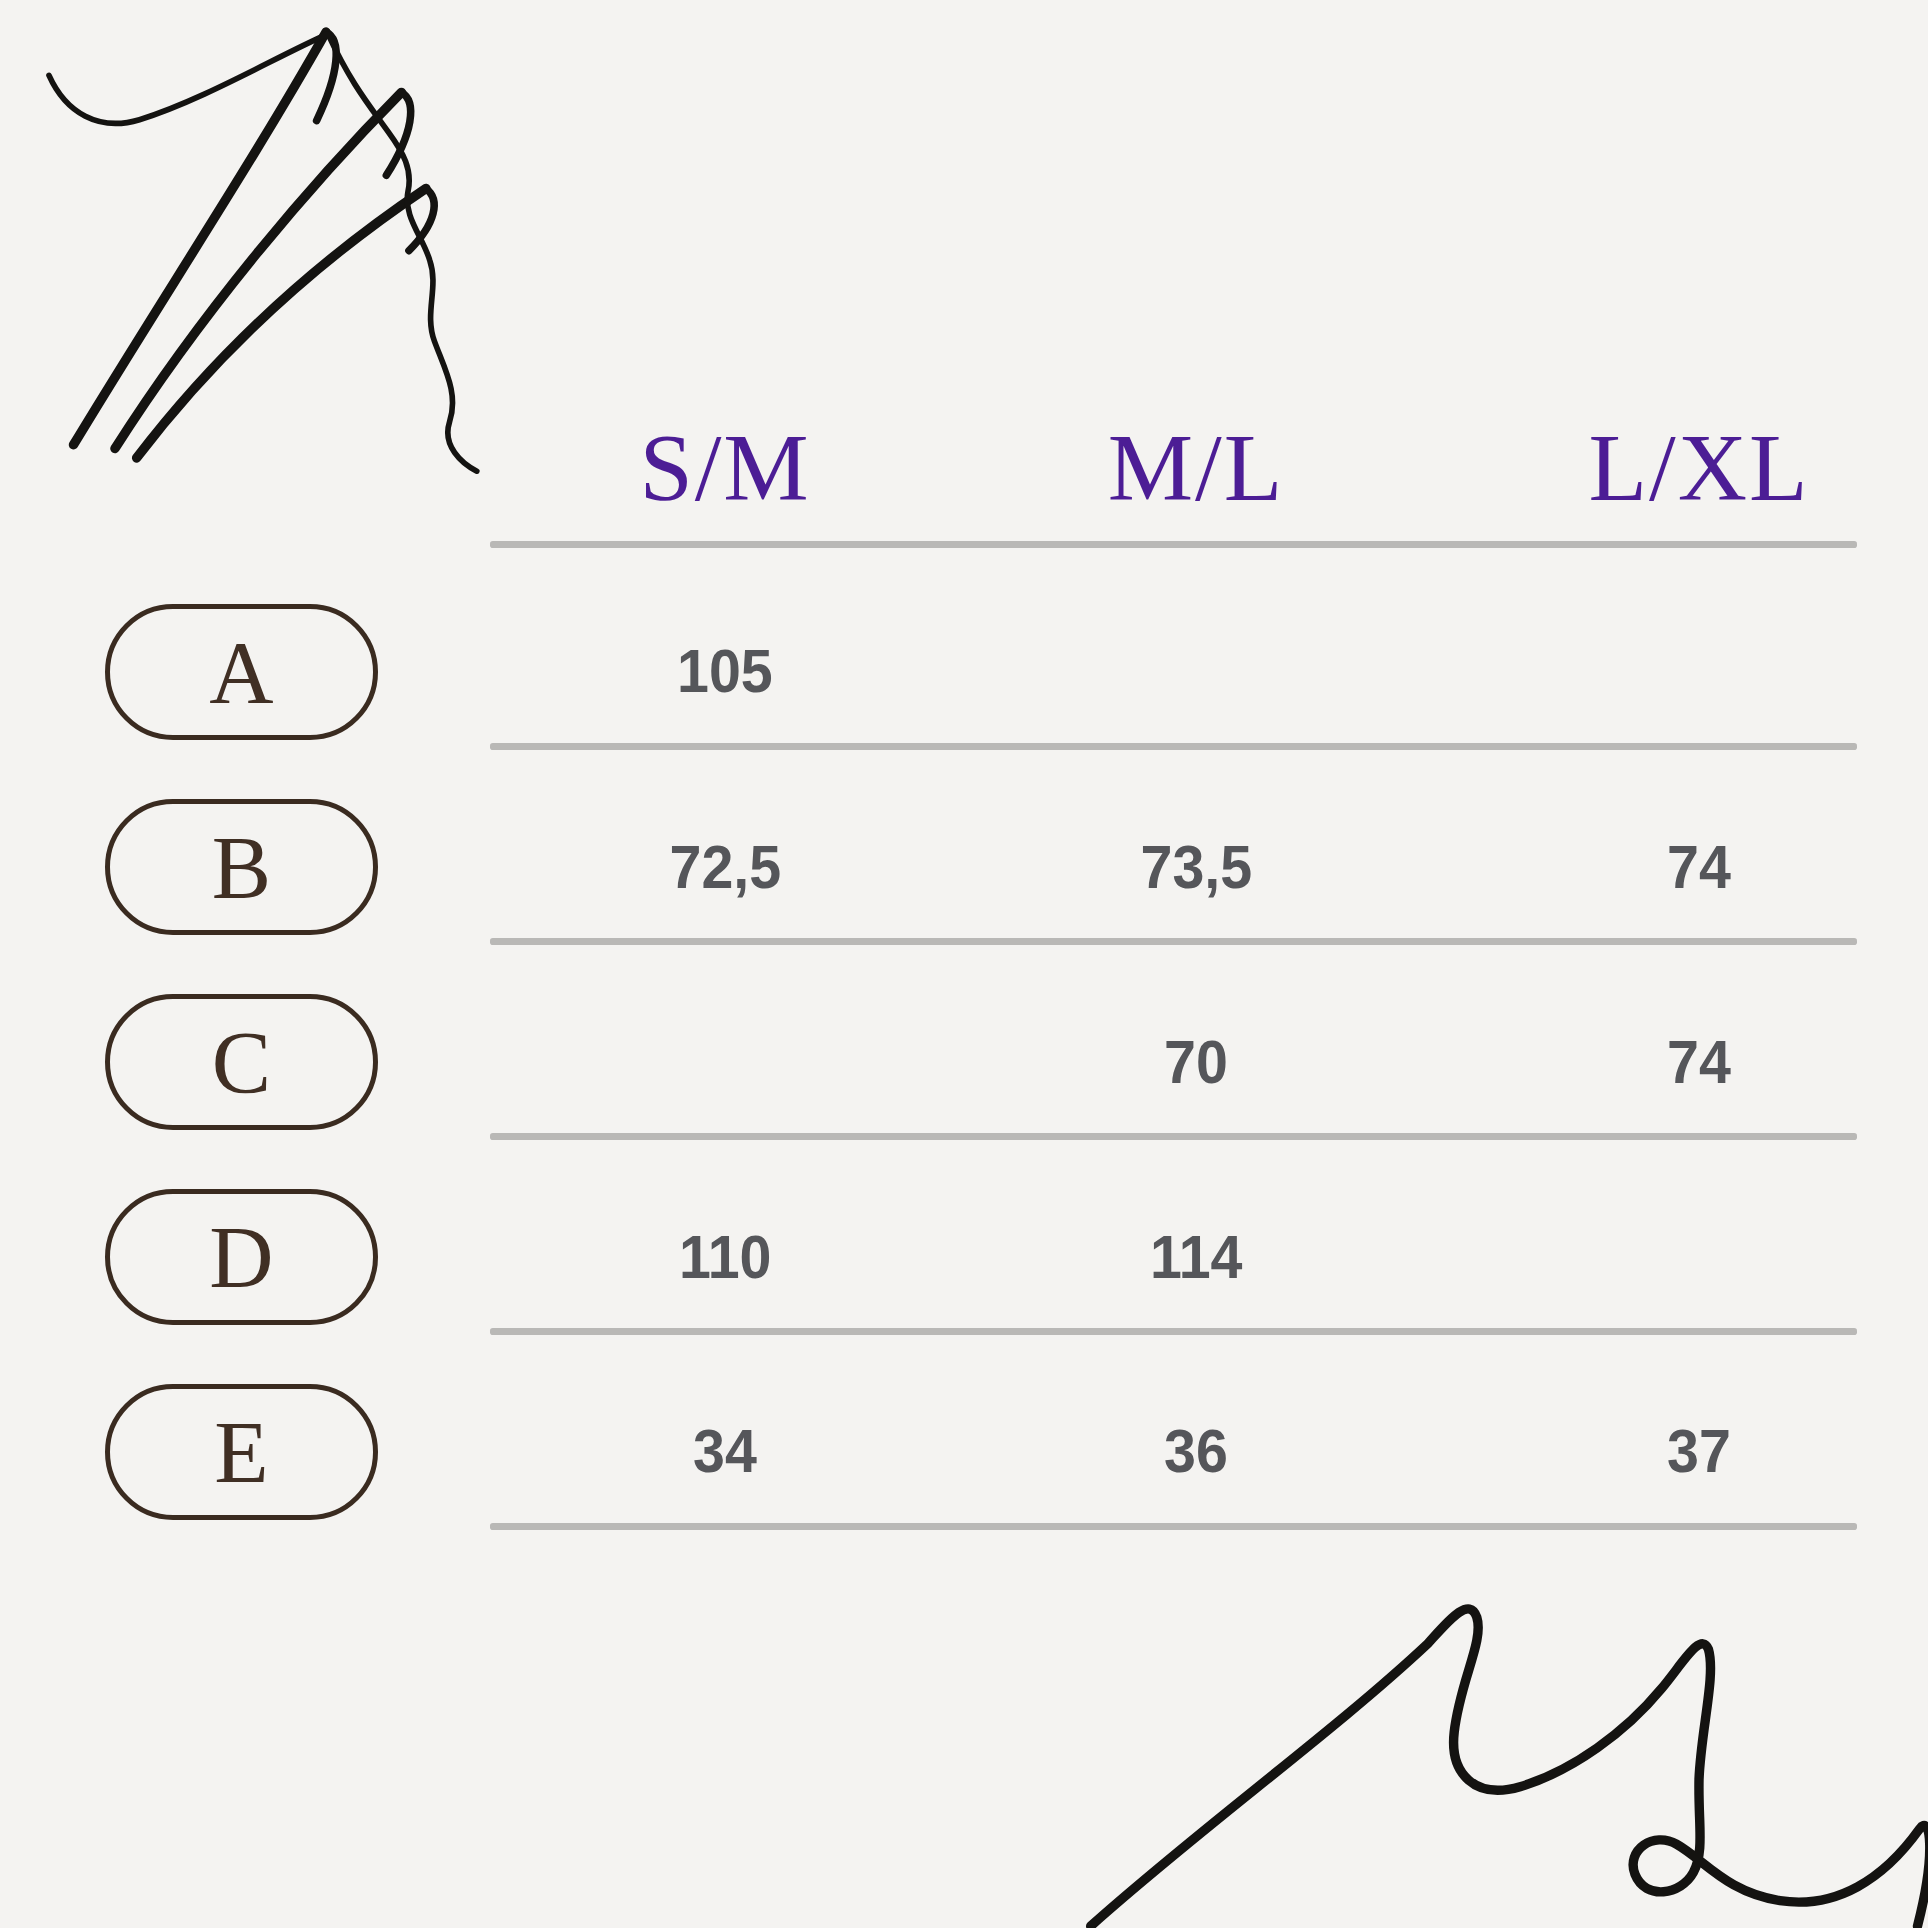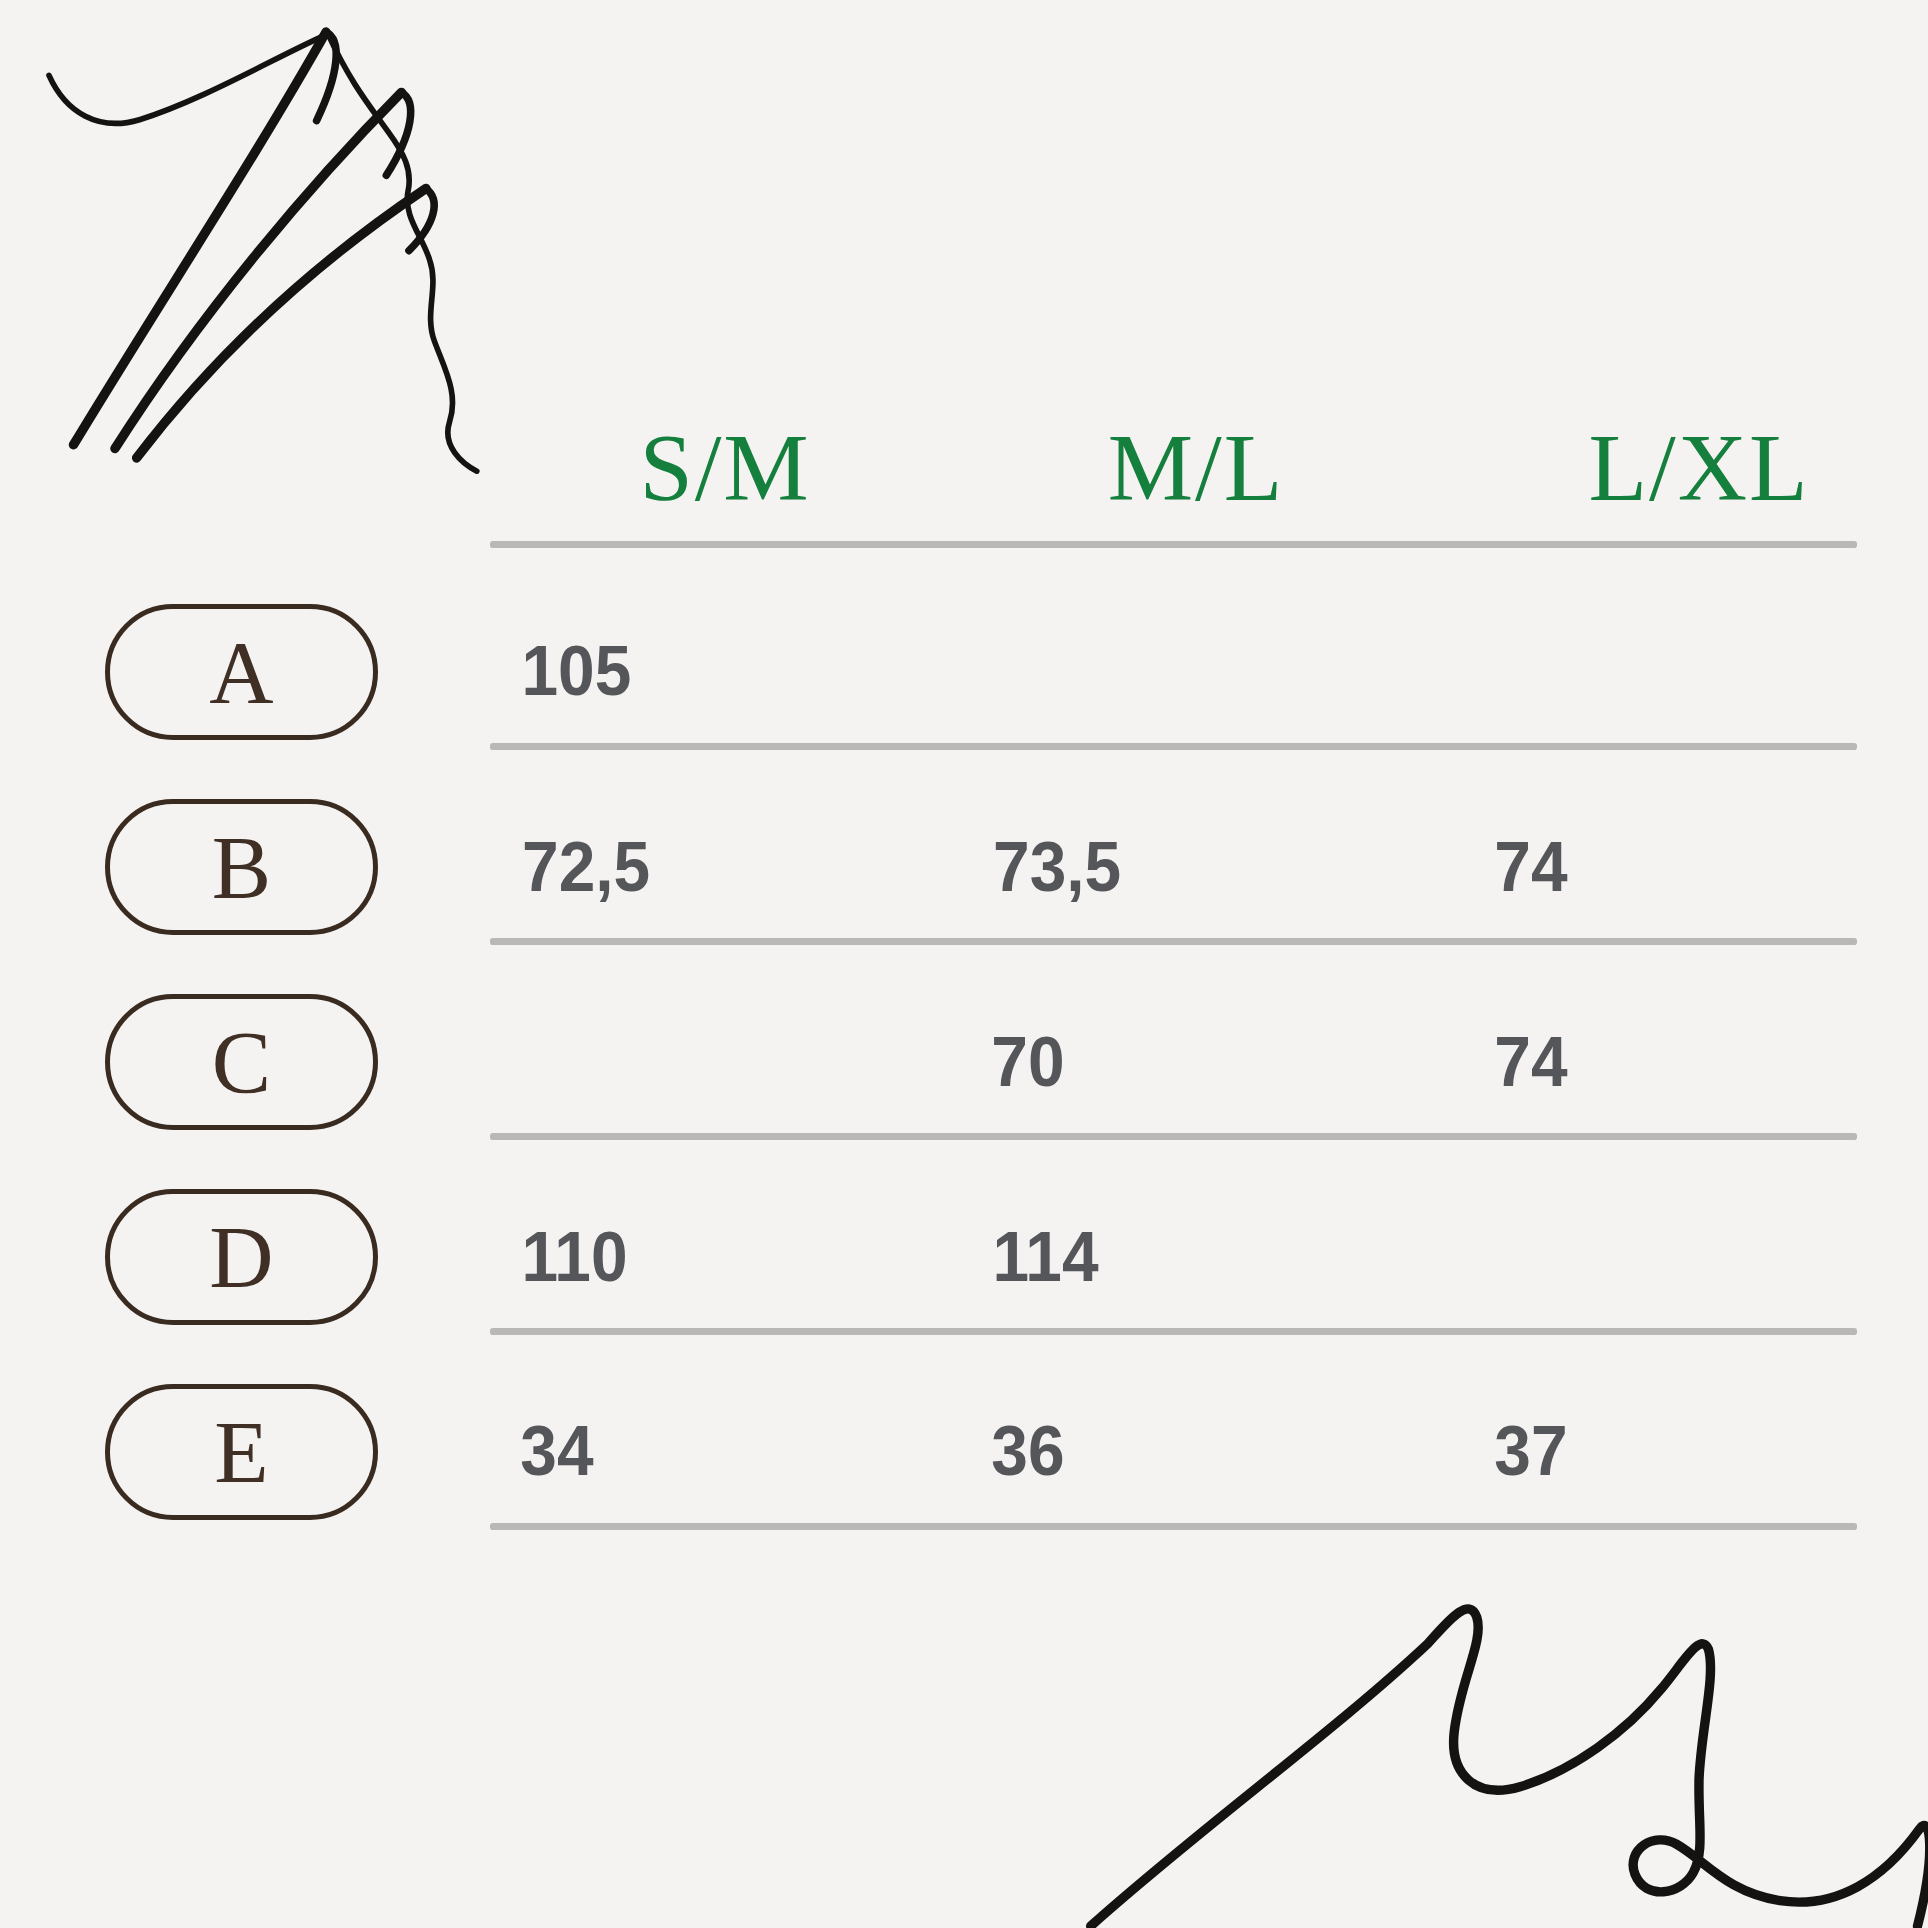--- a/index.html
+++ b/index.html
@@ -4,36 +4,36 @@
 <style>
   html,body{margin:0;padding:0;background:#f4f3f1;}
   .canvas{
     position:relative;width:1928px;height:1928px;
     background:#f4f3f1;overflow:hidden;
     font-family:"Liberation Serif",serif;
   }
   .colh{
     position:absolute;top:415px;width:414px;height:105px;
     text-align:center;font-size:96px;line-height:105px;
-    color:#15803d;letter-spacing:1.9px;
+    color:#4c1d95;letter-spacing:1.9px;
   }
   .rule{
     position:absolute;left:490px;width:1367px;height:6.6px;
     background:#b9b8b6;border-radius:2.8px;
   }
   .pill{
     position:absolute;left:105px;width:273px;height:136px;
     border:5.6px solid #3a2b20;border-radius:85px;box-sizing:border-box;
     display:flex;align-items:center;justify-content:center;
     font-size:89px;color:#402f24;background:#f4f3f1;
   }
   .cell{
-    position:absolute;width:414px;height:113px;text-align:left;
+    position:absolute;width:414px;height:113px;text-align:center;
     font-family:"Liberation Sans",sans-serif;font-weight:bold;
-    font-size:70px;line-height:113px;color:#55565a;
+    font-size:61px;line-height:113px;color:#55565a;
   }
   .cell>span{display:inline-block;transform:scaleX(.94);}
   .c1{left:518px}.c2{left:989px}.c3{left:1492px}
   .doodle{position:absolute;}
   .doodle path{stroke:#141311;fill:none;stroke-linecap:round;stroke-linejoin:round;}
 </style>
 </head>
 <body>
 
 <div class="canvas">

